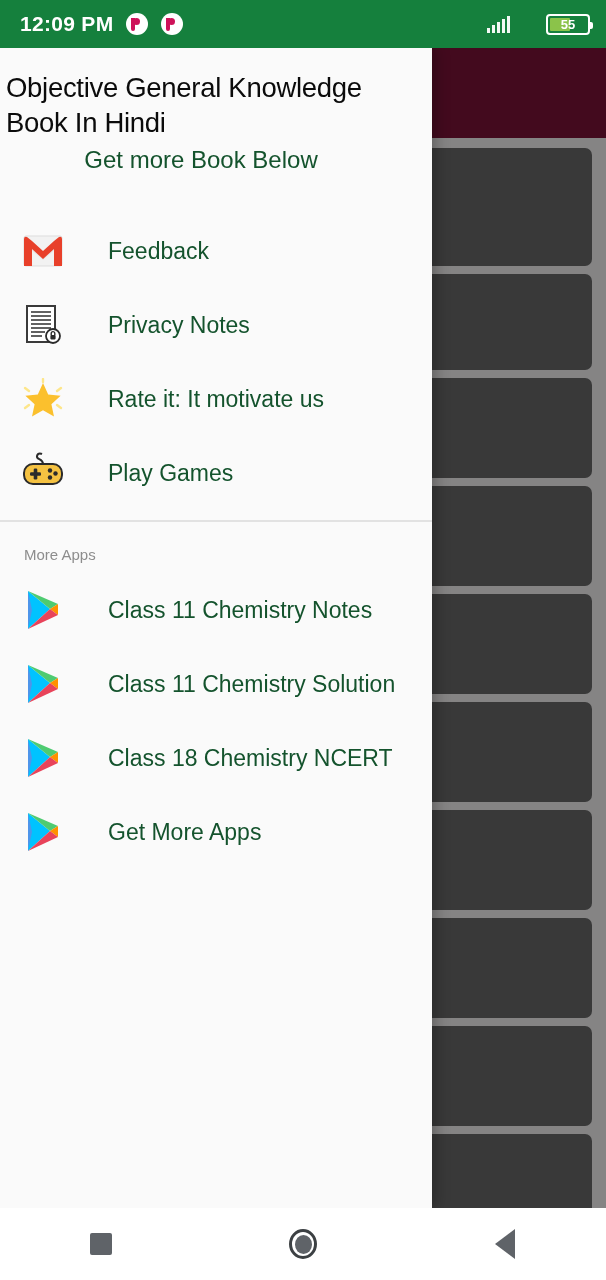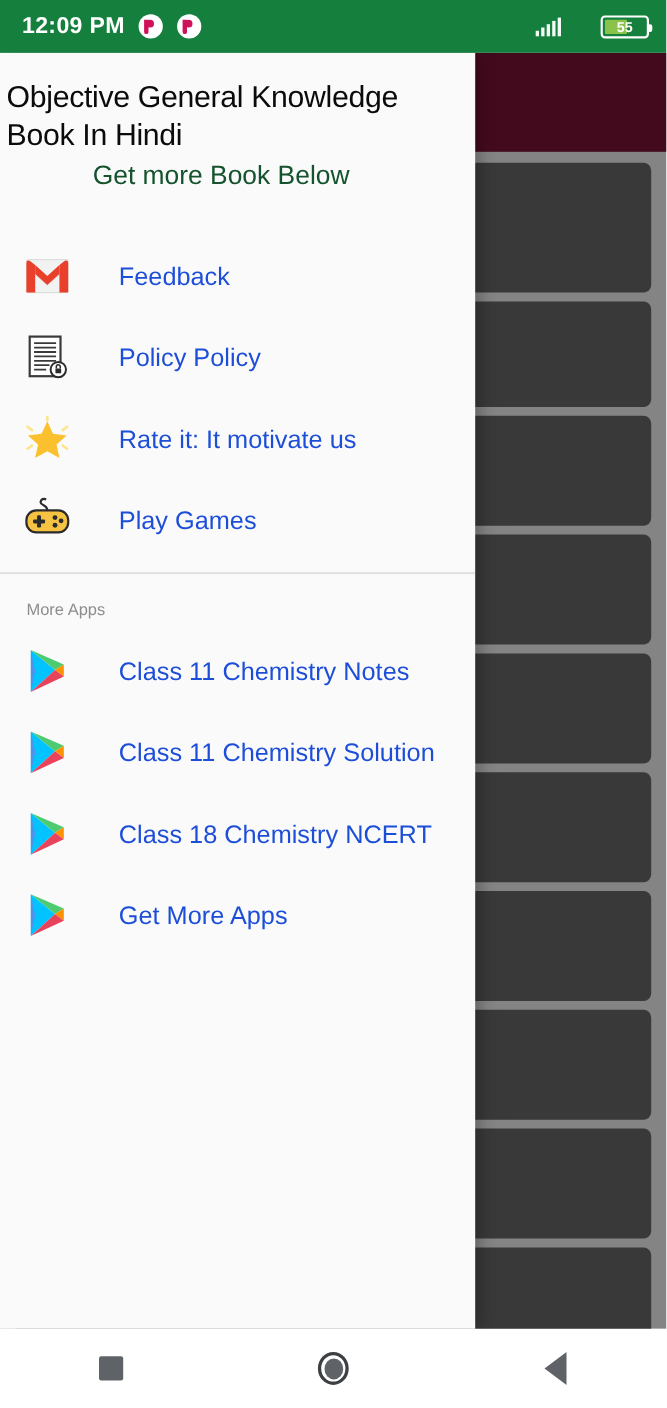--- a/index.html
+++ b/index.html
@@ -204,21 +204,21 @@
   .menu-icon {
     width: 46px;
     min-width: 46px;
     height: 46px;
     display: flex;
     align-items: center;
     justify-content: center;
   }
   .menu-label {
     font-size: 23px;
-    color: #1d4ed8;
+    color: #14532d;
     font-weight: 400;
     padding-left: 42px;
     white-space: nowrap;
   }
 
   #drawer-divider {
     height: 2px;
     background: #e2e2e2;
     margin-top: 10px;
   }
@@ -369,21 +369,21 @@
                 <line x1="7" y1="20" x2="27" y2="20"></line>
                 <line x1="7" y1="24" x2="27" y2="24"></line>
                 <line x1="7" y1="28" x2="21" y2="28"></line>
                 <line x1="7" y1="32" x2="18" y2="32"></line>
               </g>
               <circle cx="29" cy="32" r="7" fill="#ffffff" stroke="#2b2b2b" stroke-width="1.8"></circle>
               <rect x="26.4" y="31" width="5.2" height="4.4" rx="0.8" fill="#2b2b2b"></rect>
               <path d="M27.2 31 v-1.6 a1.8 1.8 0 0 1 3.6 0 V31" fill="none" stroke="#2b2b2b" stroke-width="1.4"></path>
             </svg>
           </span>
-          <span class="menu-label">Policy Policy</span>
+          <span class="menu-label">Privacy Notes</span>
         </div>
         <div class="menu-item">
           <span class="menu-icon">
             <svg width="44" height="42" viewBox="0 0 44 42">
               <g stroke="#fde68a" stroke-width="2.4" stroke-linecap="round">
                 <line x1="4" y1="10" x2="8" y2="13"></line>
                 <line x1="4" y1="30" x2="8" y2="27"></line>
                 <line x1="40" y1="10" x2="36" y2="13"></line>
                 <line x1="40" y1="30" x2="36" y2="27"></line>
                 <line x1="22" y1="1" x2="22" y2="4"></line>

